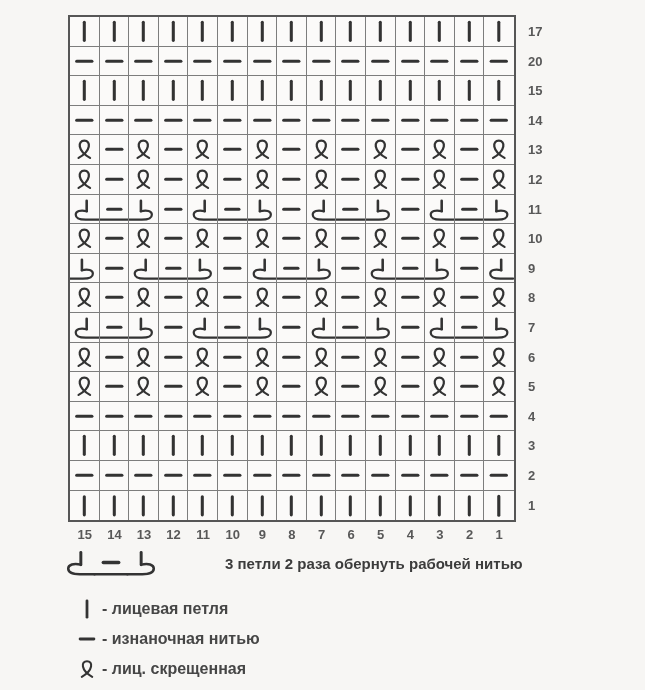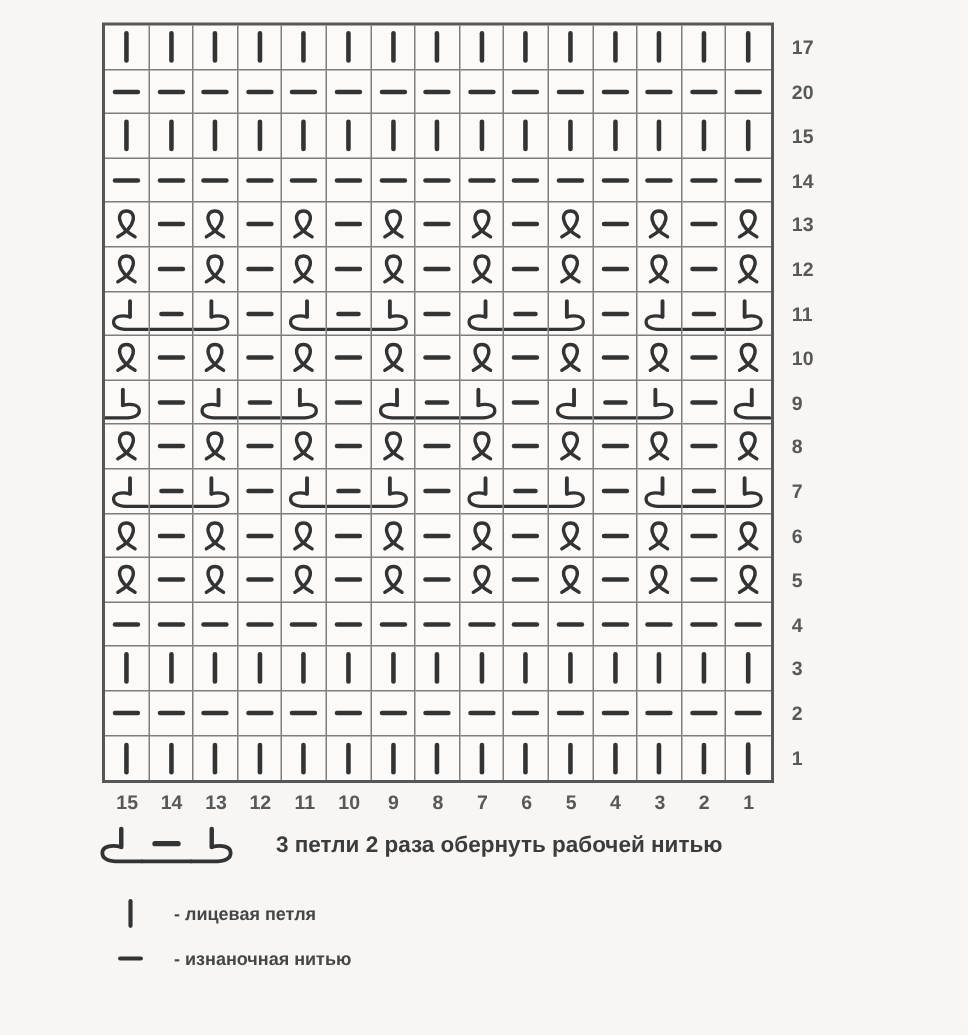--- a/index.html
+++ b/index.html
@@ -35,31 +35,31 @@
     font-size: 13px; font-weight: bold; color: #585858;
   }
 
   #col-nums { display: flex; margin-left: 2px; margin-top: 5px; }
   .col-num {
     width: 29.6px; text-align: center;
     font-size: 13px; font-weight: bold; color: #585858;
   }
 
   .legend-block { position: absolute; left: 60px; top: 546px; }
-  .legend-wrap-row { display: flex; align-items: center; }
+  .legend-wrap-row { display: flex; align-items: center; gap: 41px; }
   .wrap-symbol { width: 102px; height: 34px; }
   .wrap-symbol svg { width: 102px; height: 34px; }
   .legend-wrap-label {
     margin-left: 22px; font-size: 15px; font-weight: bold; color: #3c3c3c;
   }
   .legend-items { margin-top: 14px; margin-left: 12px; }
   .legend-item { display: flex; align-items: center; height: 30px; }
   .legend-item .sym { width: 30px; height: 28px; display: flex; align-items: center; justify-content: center; }
   .legend-item .sym svg { width: 26px; height: 26px; }
-  .legend-item-label { margin-left: 14px; font-size: 12px; font-weight: bold; color: #464646; }
+  .legend-item-label { margin-left: 0; font-size: 16px; font-weight: bold; color: #464646; }
 </style>
 </head>
 <body>
 
 <div class="page">
 
   <div class="chart-block">
     <div class="grid-and-nums">
       <div id="grid">
           <div class="grow">
@@ -1474,16 +1474,24 @@
           <span class="legend-item-label">- лицевая петля</span>
         </div>
         <div class="legend-item">
           <div class="sym">
             <svg viewBox="0 0 30 30">
               <path d="M7,15 L23,15" fill="none" stroke="#333333" stroke-width="3.2" stroke-linecap="round"></path>
             </svg>
           </div>
           <span class="legend-item-label">- изнаночная нитью</span>
         </div>
+        <div class="legend-item">
+          <div class="sym">
+            <svg viewBox="0 0 30 30">
+              <path d="M21,24 C7.5,16.5 8,6 15,6 C22,6 22.5,16.5 9,24" fill="none" stroke="#333333" stroke-width="2.4" stroke-linecap="round"></path>
+            </svg>
+          </div>
+          <span class="legend-item-label">- лиц. скрещенная</span>
+        </div>
       </div>
   </div>
 
 </div>
 
 </body></html>

